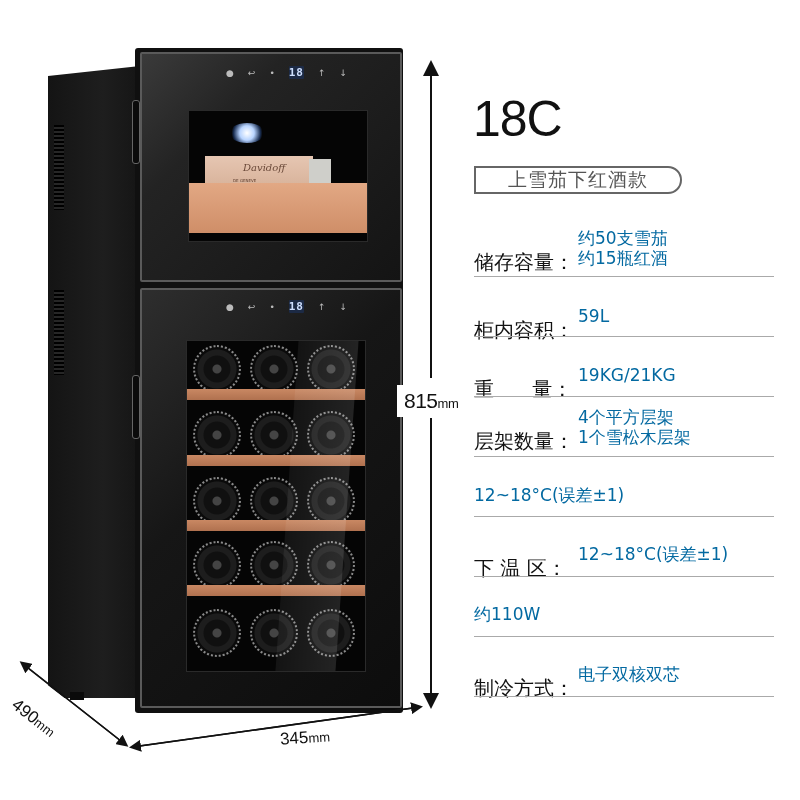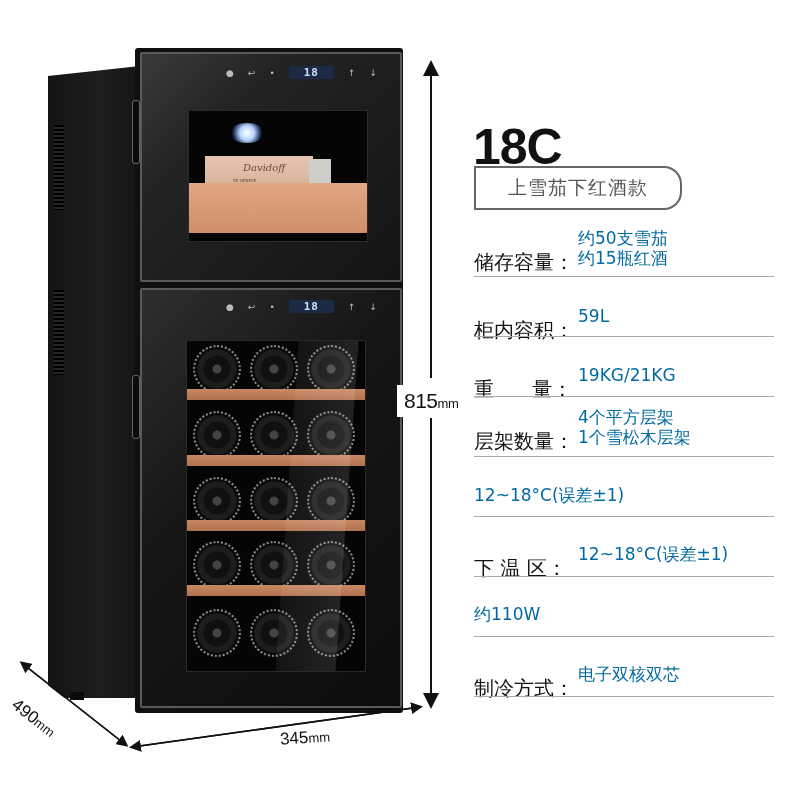--- a/index.html
+++ b/index.html
@@ -8,40 +8,40 @@
   
   .side{left:48px;top:66px;width:92px;height:632px;background:linear-gradient(90deg,#141414 0%,#1e1e1e 60%,#151515 100%);
         clip-path:polygon(0 10px,100% 0,100% 100%,18% 100%,0 98%);}
   .vent{left:54px;width:10px;height:85px;background:repeating-linear-gradient(180deg,#000 0 2px,#262626 2px 4px);}
   .body-front{left:135px;top:48px;width:268px;height:665px;background:#101010;border-radius:3px;}
   .door{left:140px;background:linear-gradient(135deg,#3a3a3a 0%,#232323 30%,#141414 100%);border:2px solid #5a5a5a;border-radius:2px;box-sizing:border-box;}
   .door-top{top:52px;width:262px;height:230px;}
   .door-bottom{top:288px;width:262px;height:420px;background:linear-gradient(135deg,#2e2e2e 0%,#161616 40%,#0d0d0d 100%);}
   .handle{width:6px;height:62px;border:1.5px solid #666;border-radius:3px;background:#0b0b0b;}
   .ctrl{display:flex;align-items:center;gap:14px;color:#bbb;font-size:9px;}
-  .disp{background:#1c2a45;color:#cfe0ff;font-family:"DejaVu Sans Mono",monospace;font-size:11px;font-weight:bold;padding:0 15px;border-radius:1px;letter-spacing:1px;}
+  .disp{background:#1c2a45;color:#cfe0ff;font-family:"DejaVu Sans Mono",monospace;font-size:11px;font-weight:bold;padding:0 0;border-radius:1px;letter-spacing:1px;}
   .window{background:#050505;border:1px solid #2a2a2a;overflow:hidden;}
   .humidor-win{left:188px;top:110px;width:178px;height:130px;}
   .light{position:absolute;left:40px;top:12px;width:36px;height:20px;border-radius:50%;background:radial-gradient(circle,#ffffff 0%,#b8d4ff 35%,rgba(60,110,200,0.4) 65%,transparent 75%);}
   .cigar-box{position:absolute;left:16px;top:45px;width:108px;height:30px;background:linear-gradient(180deg,#e6c6b2,#d8b39b);text-align:center;}
   .cigar-brand{position:absolute;left:38px;top:6px;font-family:"DejaVu Serif",serif;font-style:italic;font-size:10px;color:#6b4a3a;}
   .cigar-sub{position:absolute;left:28px;top:22px;font-size:4px;color:#5a3a2a;}
   .tray{position:absolute;left:0;top:72px;width:178px;height:50px;background:linear-gradient(180deg,#e2a884,#cf8e68);}
   .pack{position:absolute;left:120px;top:48px;width:22px;height:34px;background:#cfcfca;}
   .wine-win{left:186px;top:340px;width:178px;height:330px;}
   .shelf{position:absolute;left:0;width:178px;height:11px;background:linear-gradient(180deg,#c98863,#b0714f);}
   .bottle{position:absolute;width:48px;height:48px;border-radius:50%;background:radial-gradient(circle,#444 0 4px,#101010 5px 13px,#1d1d1d 14px 19px,#0a0a0a 20px 21px);border:2px dotted #8a8a8a;box-sizing:border-box;}
   .glare{position:absolute;left:100px;top:0;width:60px;height:330px;background:linear-gradient(90deg,rgba(255,255,255,0.06),rgba(255,255,255,0.12));transform:skewX(-4deg);pointer-events:none;}
   .feet{width:30px;height:10px;background:#0a0a0a;}
   .dim-label{font-family:"Liberation Sans",sans-serif;color:#111;}
   .dim-815{left:397px;top:385px;font-size:21px;background:#fff;padding:4px 7px;letter-spacing:-0.5px;}
   .dim-815 small,.mm{font-size:13px;}
   
-  .title{left:473px;top:94px;font-family:"Liberation Sans",sans-serif;font-weight:bold;font-size:50px;color:#111;letter-spacing:-1px;line-height:1;margin-top:28px;}
-  .badge{left:474px;top:166px;width:208px;height:44px;border:2px solid #666;border-radius:0 18px 18px 0;box-sizing:border-box;
+  .title{left:473px;top:94px;font-family:"Liberation Sans",sans-serif;font-weight:normal;font-size:50px;color:#111;letter-spacing:-1px;line-height:1;}
+  .badge{left:474px;top:166px;width:208px;height:28px;border:2px solid #666;border-radius:0 18px 18px 0;box-sizing:border-box;
          font-size:19px;color:#555;display:flex;align-items:center;justify-content:center;letter-spacing:1px;}
   .spec{left:474px;width:300px;display:flex;align-items:center;}
   .spec-label{font-size:20px;color:#111;white-space:pre;width:104px;flex:0 0 auto;margin-top:28px;}
   .spec-value{font-size:17px;color:#0369a1;line-height:1.2;}
   .rule{left:474px;width:300px;height:1px;background:#aaa;}
 </style>
 </head>
 <body>
 
 <div class="abs side"></div>

